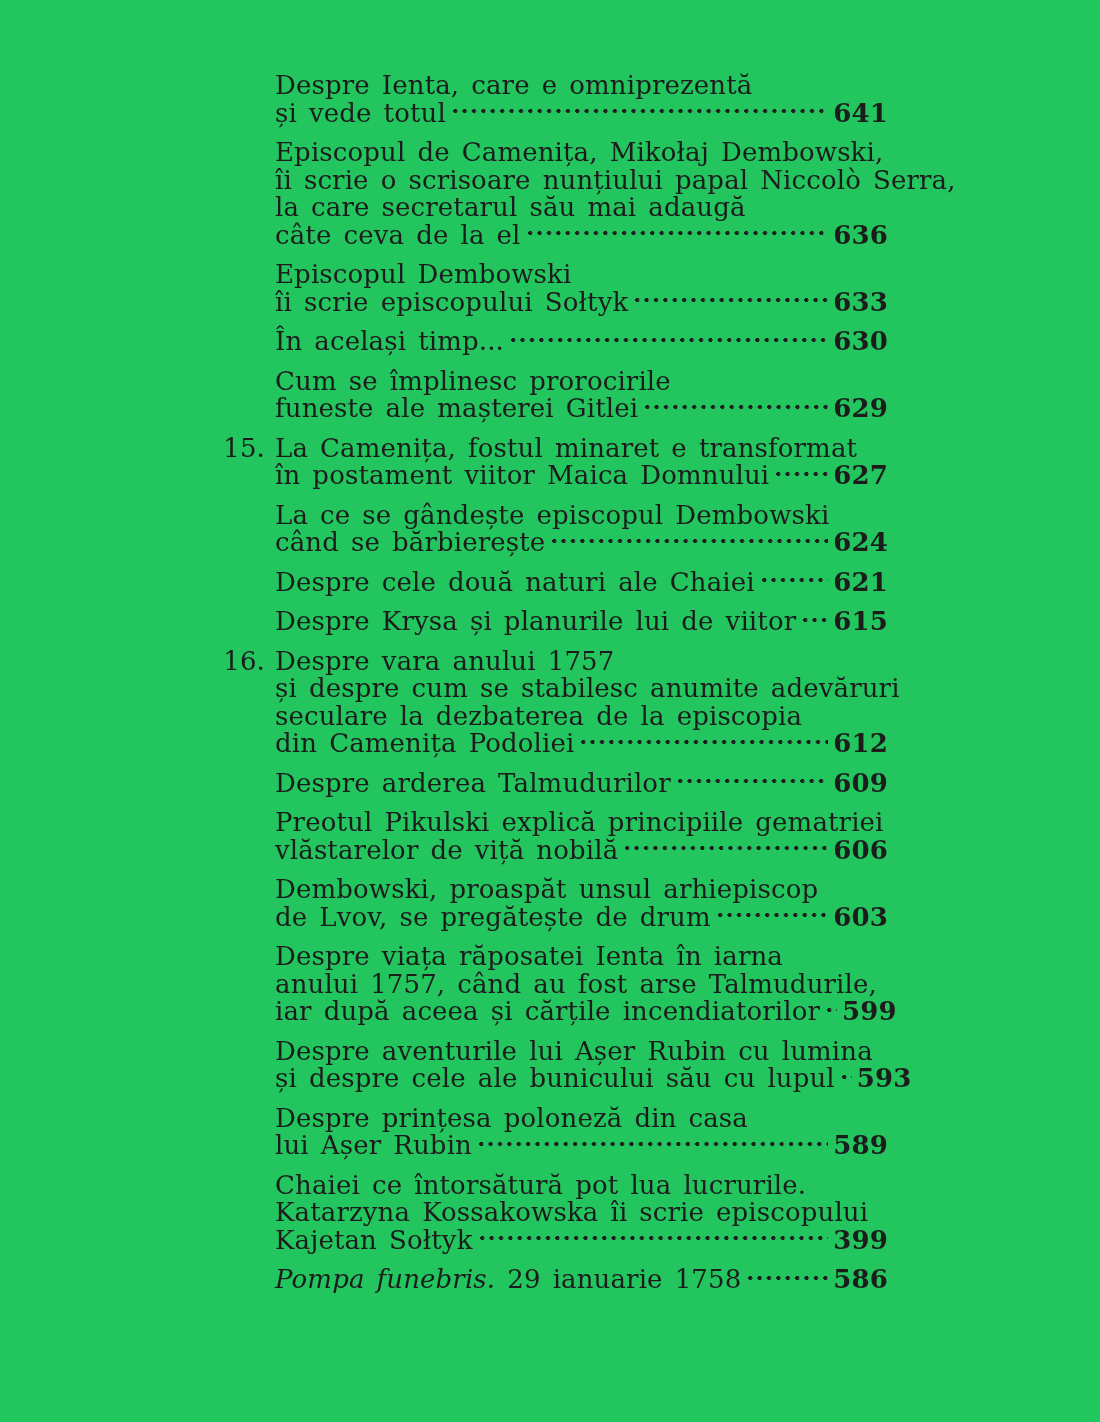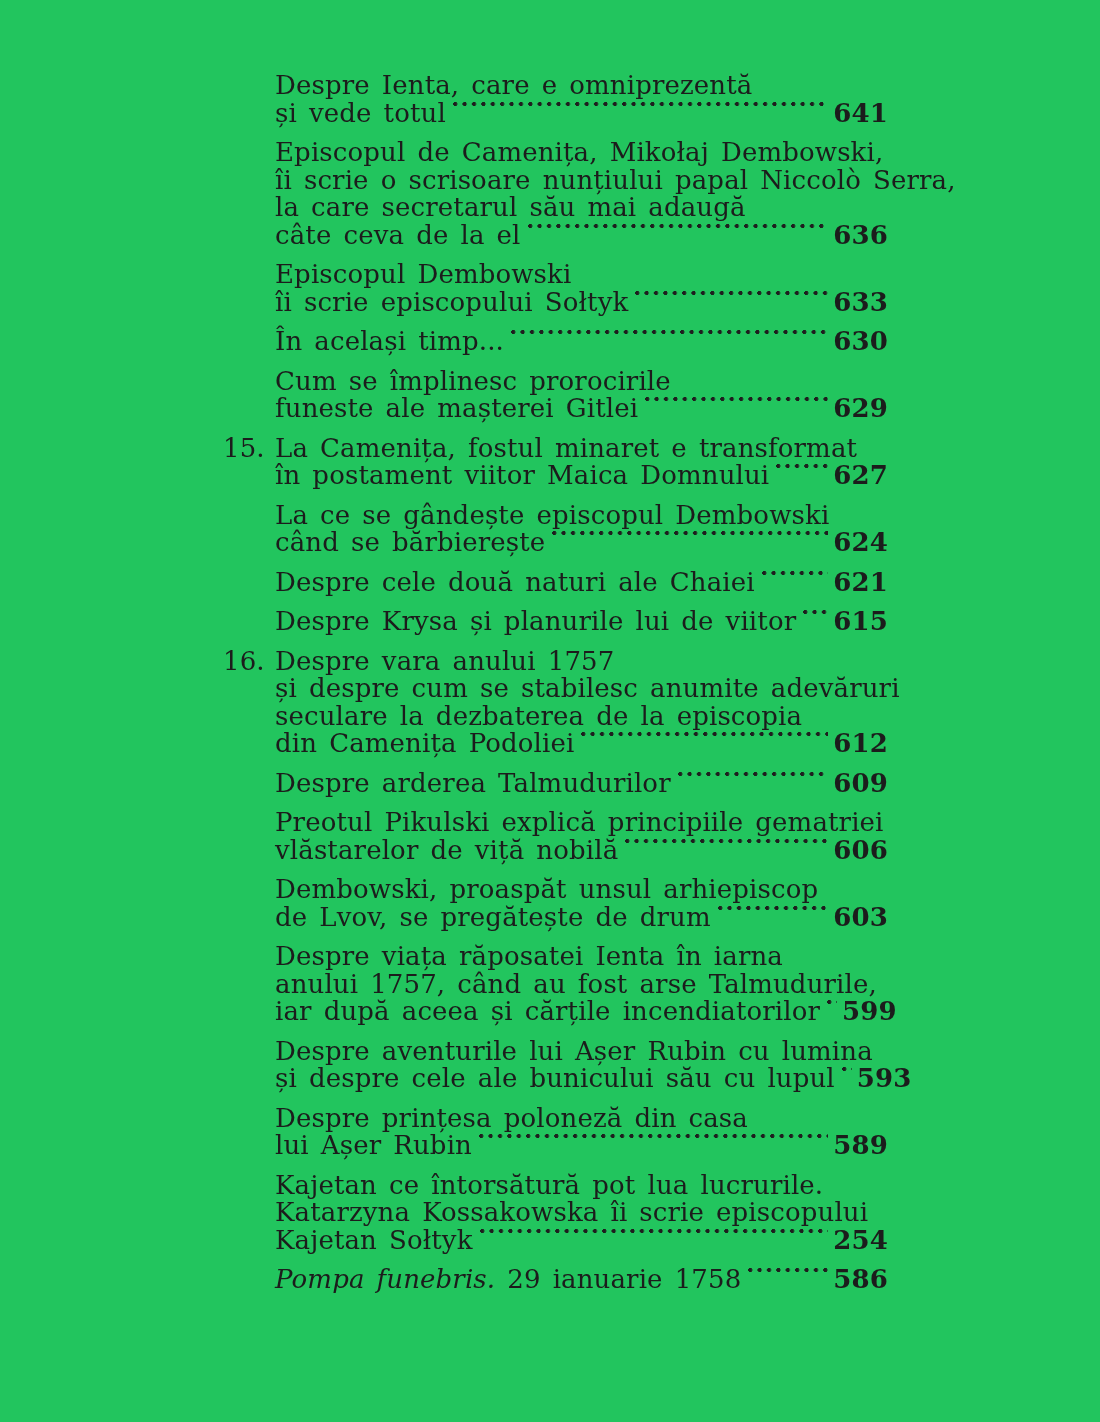--- a/index.html
+++ b/index.html
@@ -32,28 +32,29 @@
   }
   .entry {
     position: relative;
     margin-bottom: 12px;
   }
   .num {
     position: absolute;
     left: -52px;
     top: 0;
     width: 42px;
+    text-align: right;
     white-space: nowrap;
   }
   .line {
     white-space: nowrap;
   }
   .lastline {
     display: flex;
-    align-items: flex-start;
+    align-items: center;
   }
   .lastline .text {
     white-space: pre-wrap;
     flex: 0 0 auto;
   }
   .lastline .text i {
   }
   .dots {
     flex: 1 1 auto;
     height: 8px;
@@ -231,26 +232,26 @@
     <div class="line">Despre prințesa poloneză din casa</div>
         <div class="lastline">
       <span class="text">lui Așer Rubin</span>
       <span class="dots"></span>
       <span class="page-num">589</span>
     </div>
   </div>
 
   <div class="entry">
 
-    <div class="line">Kajetan ce întorsătură pot lua lucrurile.</div>
+    <div class="line">Chaiei ce întorsătură pot lua lucrurile.</div>
         <div class="line">Katarzyna Kossakowska îi scrie episcopului</div>
         <div class="lastline">
       <span class="text">Kajetan Sołtyk</span>
       <span class="dots"></span>
-      <span class="page-num">254</span>
+      <span class="page-num">399</span>
     </div>
   </div>
 
   <div class="entry">
 
     <div class="lastline">
       <span class="text"><i>Pompa funebris.</i><span> 29 ianuarie 1758</span></span>
       <span class="dots"></span>
       <span class="page-num">586</span>
     </div>

